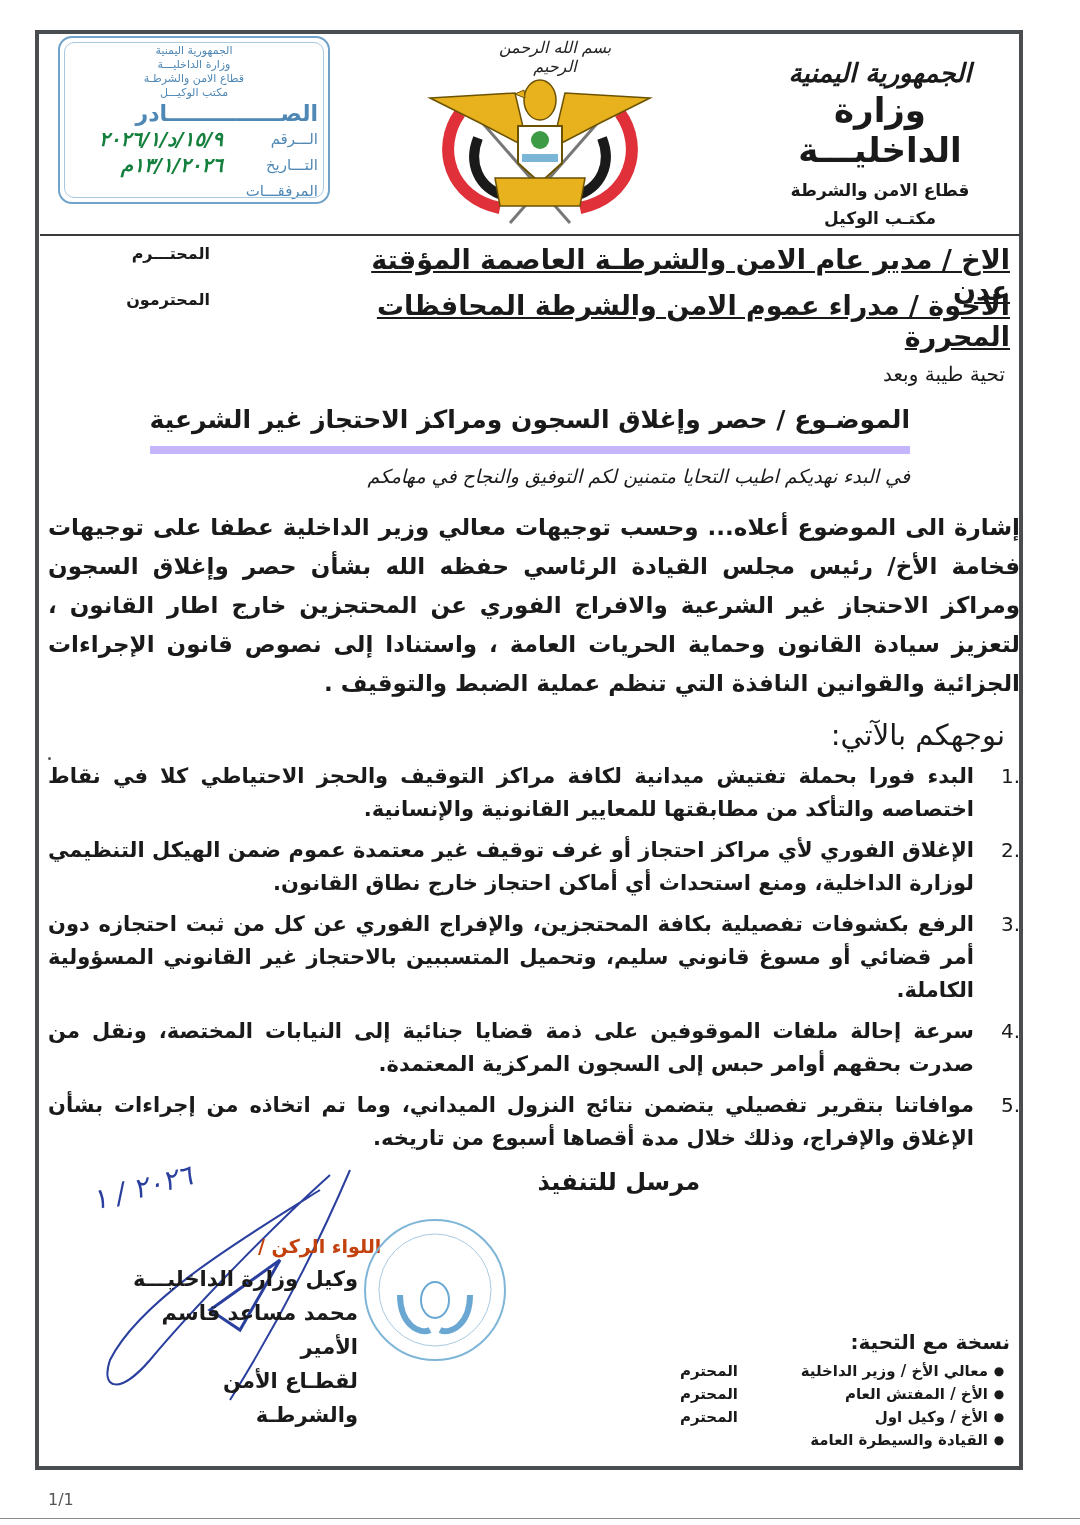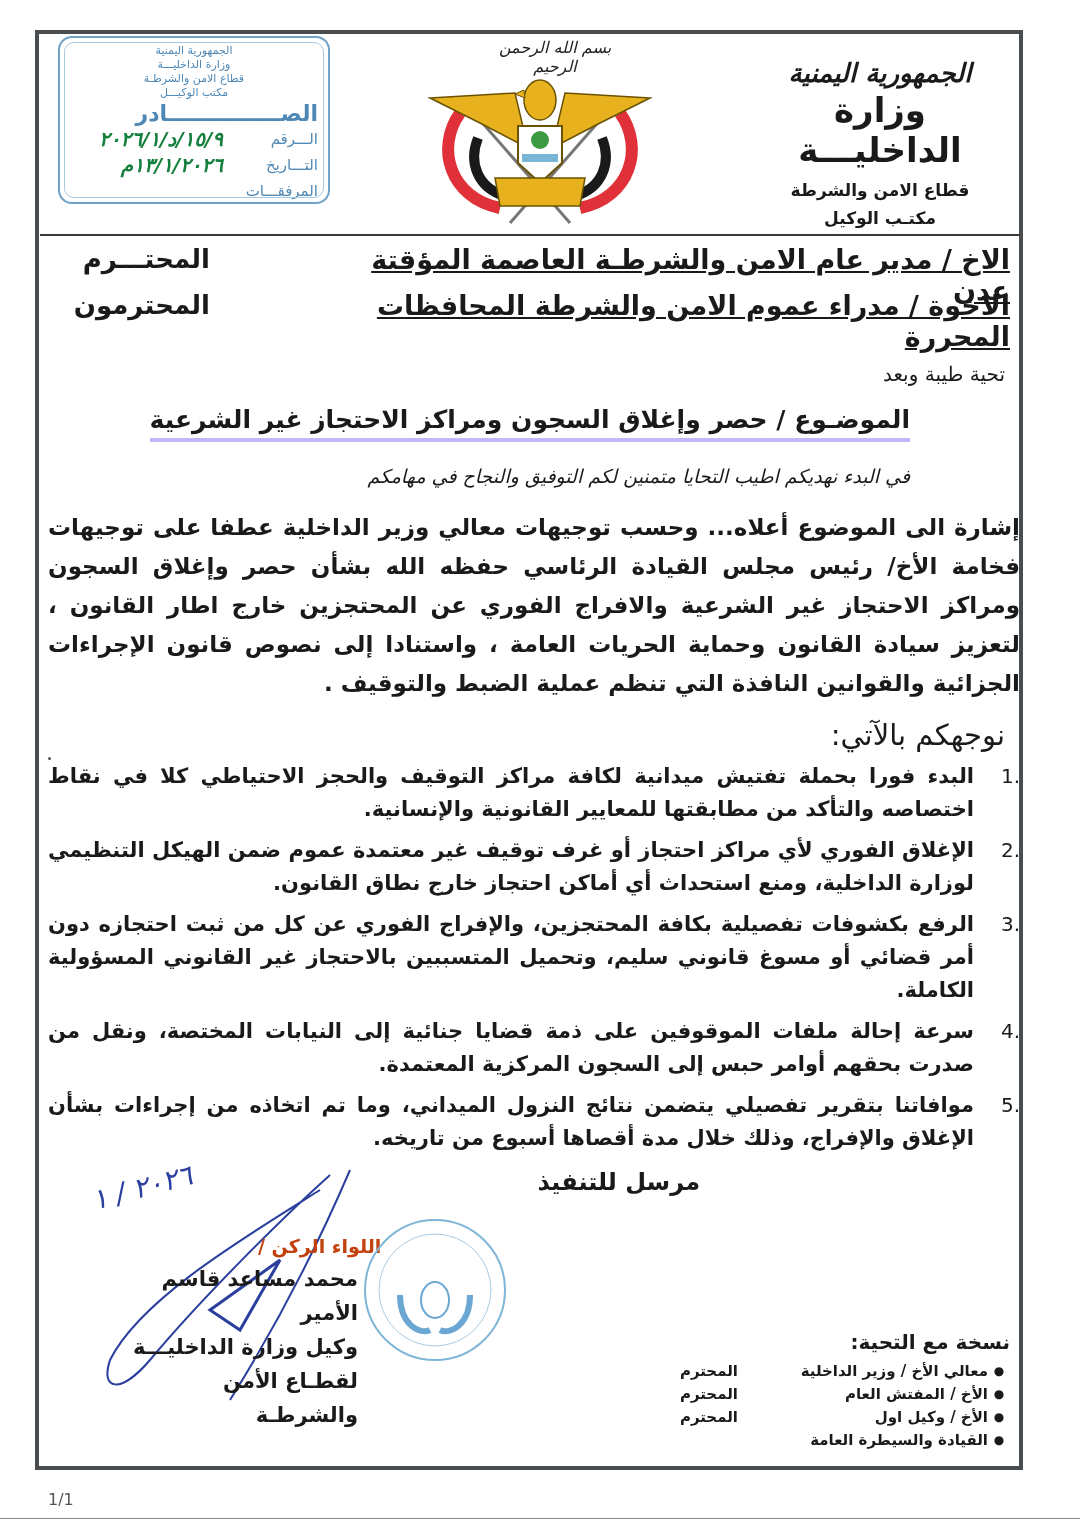--- a/index.html
+++ b/index.html
@@ -27,26 +27,26 @@
   .stamp .s-row { display:flex; flex-direction:row; font-size:15px; line-height:26px; }
   .stamp .s-label { width:95px; text-align:right; }
   .stamp .s-val { color:#15803d; font-family:"DejaVu Sans", sans-serif; font-size:20px; font-weight:bold; direction:ltr; text-align:left; font-style:italic; }
 
   .hr-top { left:40px; top:234px; width:980px; height:2px; background:#3a3a3a; }
 
   
   .addr { right:70px; width:650px; font-size:27px; font-weight:bold;text-decoration:underline; }
   .addr1 { top:244px; }
   .addr2 { top:290px; }
-  .honor { left:60px; width:150px; font-size:26px; font-weight:bold; text-align:right; direction:rtl; }
+  .honor { left:60px; width:150px; font-size:16px; font-weight:bold; text-align:right; direction:rtl; }
   .honor1 { top:244px; }
   .honor2 { top:290px; }
 
   .greet { right:75px; top:362px; font-family:"DejaVu Serif", serif; font-size:20px; }
-  .subject { right:170px; top:405px; font-size:25px; font-weight:bold; border-bottom:4px solid #c4b5fd; padding-bottom:4px; }
+  .subject { right:170px; top:405px; font-size:25px; font-weight:bold; border-bottom:8px solid #c4b5fd; padding-bottom:12px; }
   .wish { right:170px; top:465px; font-family:"DejaVu Serif", serif; font-style:italic; font-size:19px; }
 
   .body-para { left:48px; right:60px; top:508px; font-size:23px; font-weight:bold; line-height:39px; text-align:justify; text-align-last:right; }
 
   .directive { right:75px; top:718px; font-size:29px; font-weight:normal; }
 
   .items { left:48px; right:60px; top:760px; font-size:21px; font-weight:bold; line-height:33px; margin:0; padding:0; list-style:none; }
   .items li { position:relative; padding-right:46px; margin-bottom:8px; text-align:justify; text-align-last:right; }
   .items li .num { position:absolute; right:0; top:0; width:40px; text-align:left; font-weight:normal; font-size:20px; direction:ltr; }
 
@@ -152,22 +152,22 @@
 <div class="abs rtl sendexec">مرسل للتنفيذ</div>
 
 <svg class="abs sig-scrawl" viewBox="0 0 310 250">
   <path d="M250 15 C200 60 120 140 70 200 C40 235 20 230 30 200 C60 140 160 80 240 30" fill="none" stroke="#2a3f9e" stroke-width="2"></path>
   <path d="M270 10 C240 80 200 160 150 240" fill="none" stroke="#2a3f9e" stroke-width="2"></path>
   <path d="M130 150 L200 100 L160 170 Z" fill="none" stroke="#2a3f9e" stroke-width="3"></path>
   <text x="15" y="50" font-family="DejaVu Sans, sans-serif" font-size="28" fill="#2a3f9e" font-style="italic" transform="rotate(-15 15 50)">٢٠٢٦ / ١</text>
 </svg>
 <div class="abs sig-title">اللواء الركن /</div>
 <div class="abs sig-block">
+  <div>وكيل وزارة الداخليـــة</div>
   <div>محمد مساعد قاسم الأمير</div>
-  <div>وكيل وزارة الداخليـــة</div>
   <div>لقطـاع الأمن والشرطـة</div>
 </div>
 <svg class="abs seal" viewBox="0 0 150 150">
   <circle cx="75" cy="75" r="70" fill="none" stroke="#7fb6d8" stroke-width="2"></circle>
   <circle cx="75" cy="75" r="56" fill="none" stroke="#a8cbe3" stroke-width="1"></circle>
   <path d="M40 80 C40 110 60 120 70 115 M110 80 C110 110 90 120 80 115" fill="none" stroke="#6aa7d3" stroke-width="6"></path>
   <ellipse cx="75" cy="85" rx="14" ry="18" fill="none" stroke="#6aa7d3" stroke-width="2"></ellipse>
 </svg>
 
 <div class="abs rtl cc-title">نسخة مع التحية:</div>

